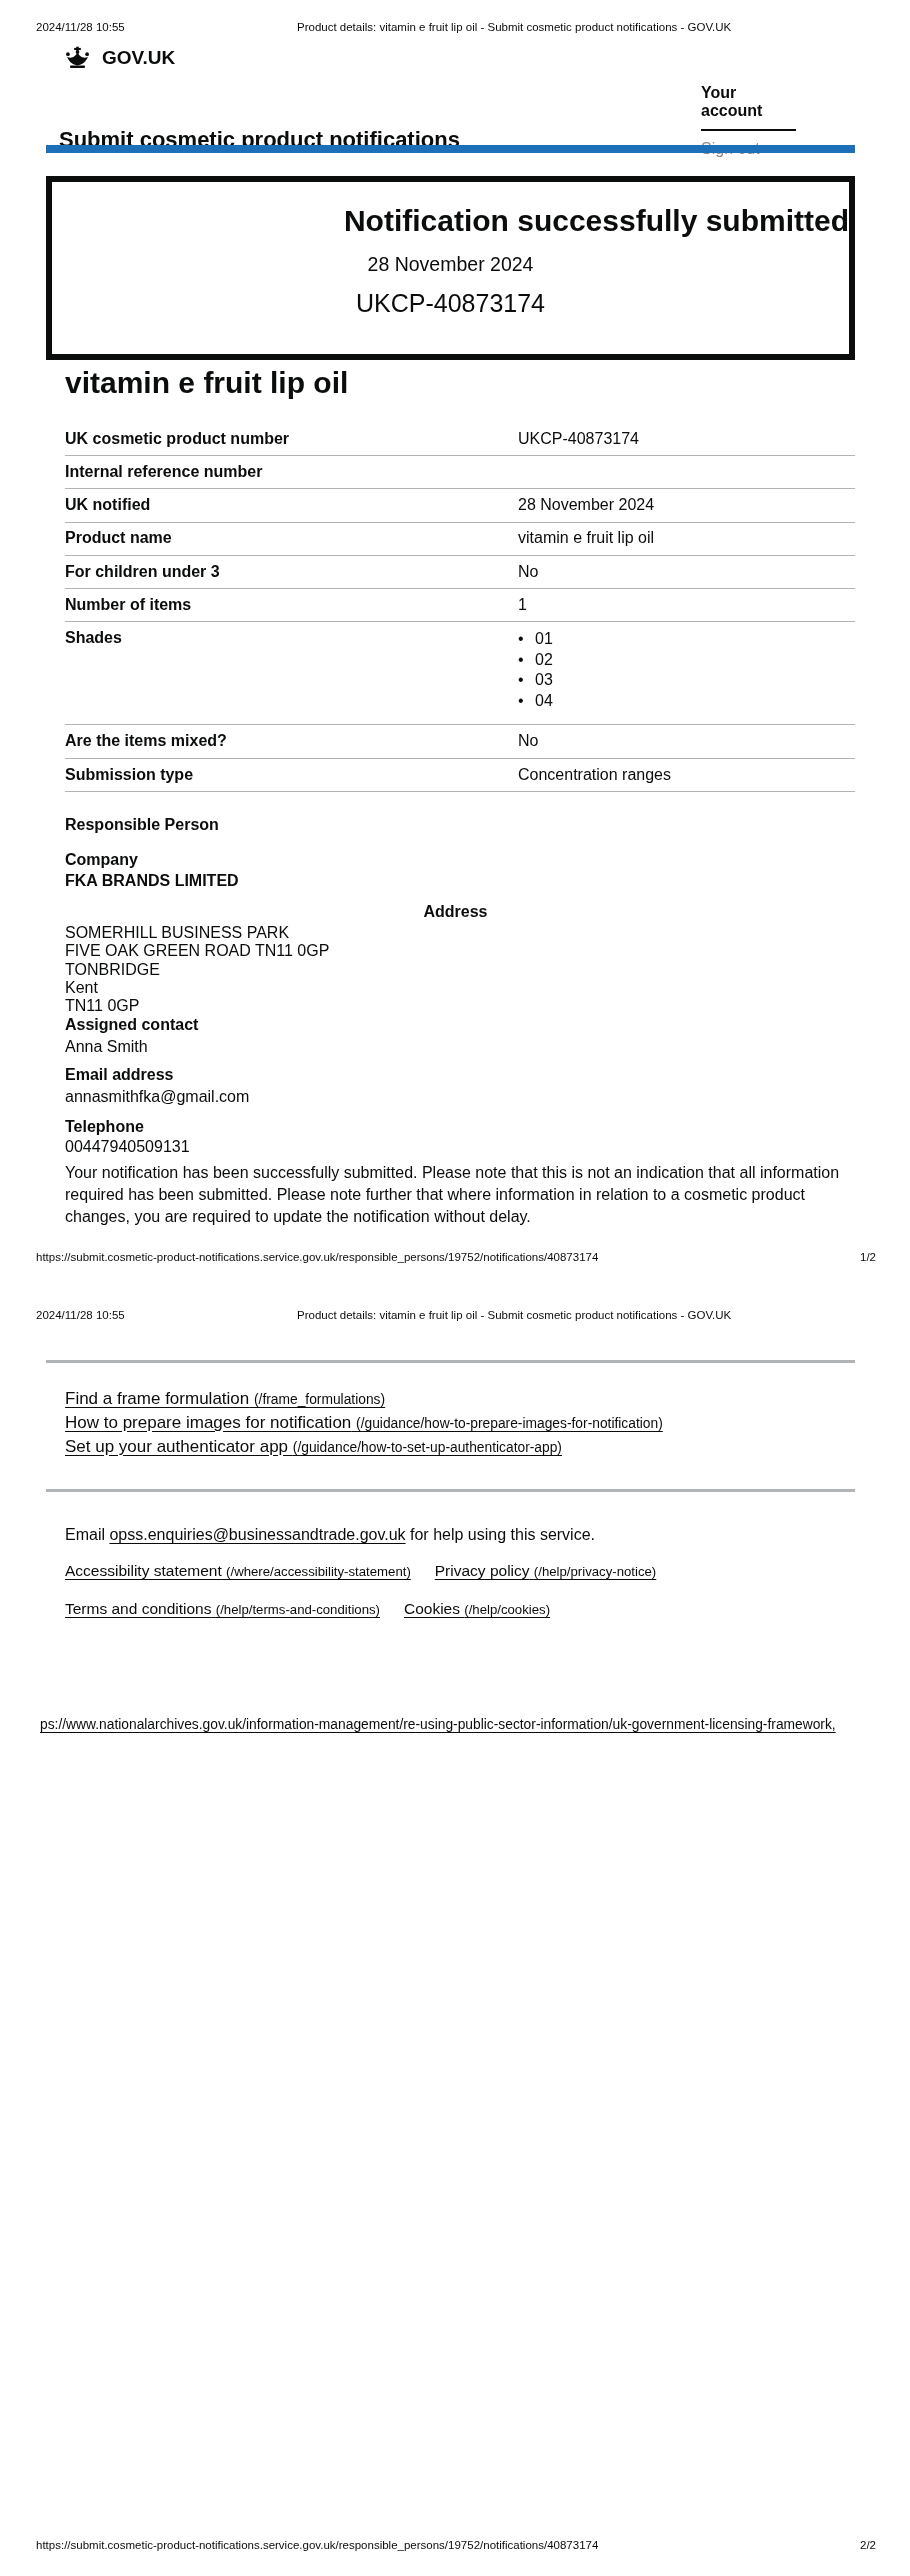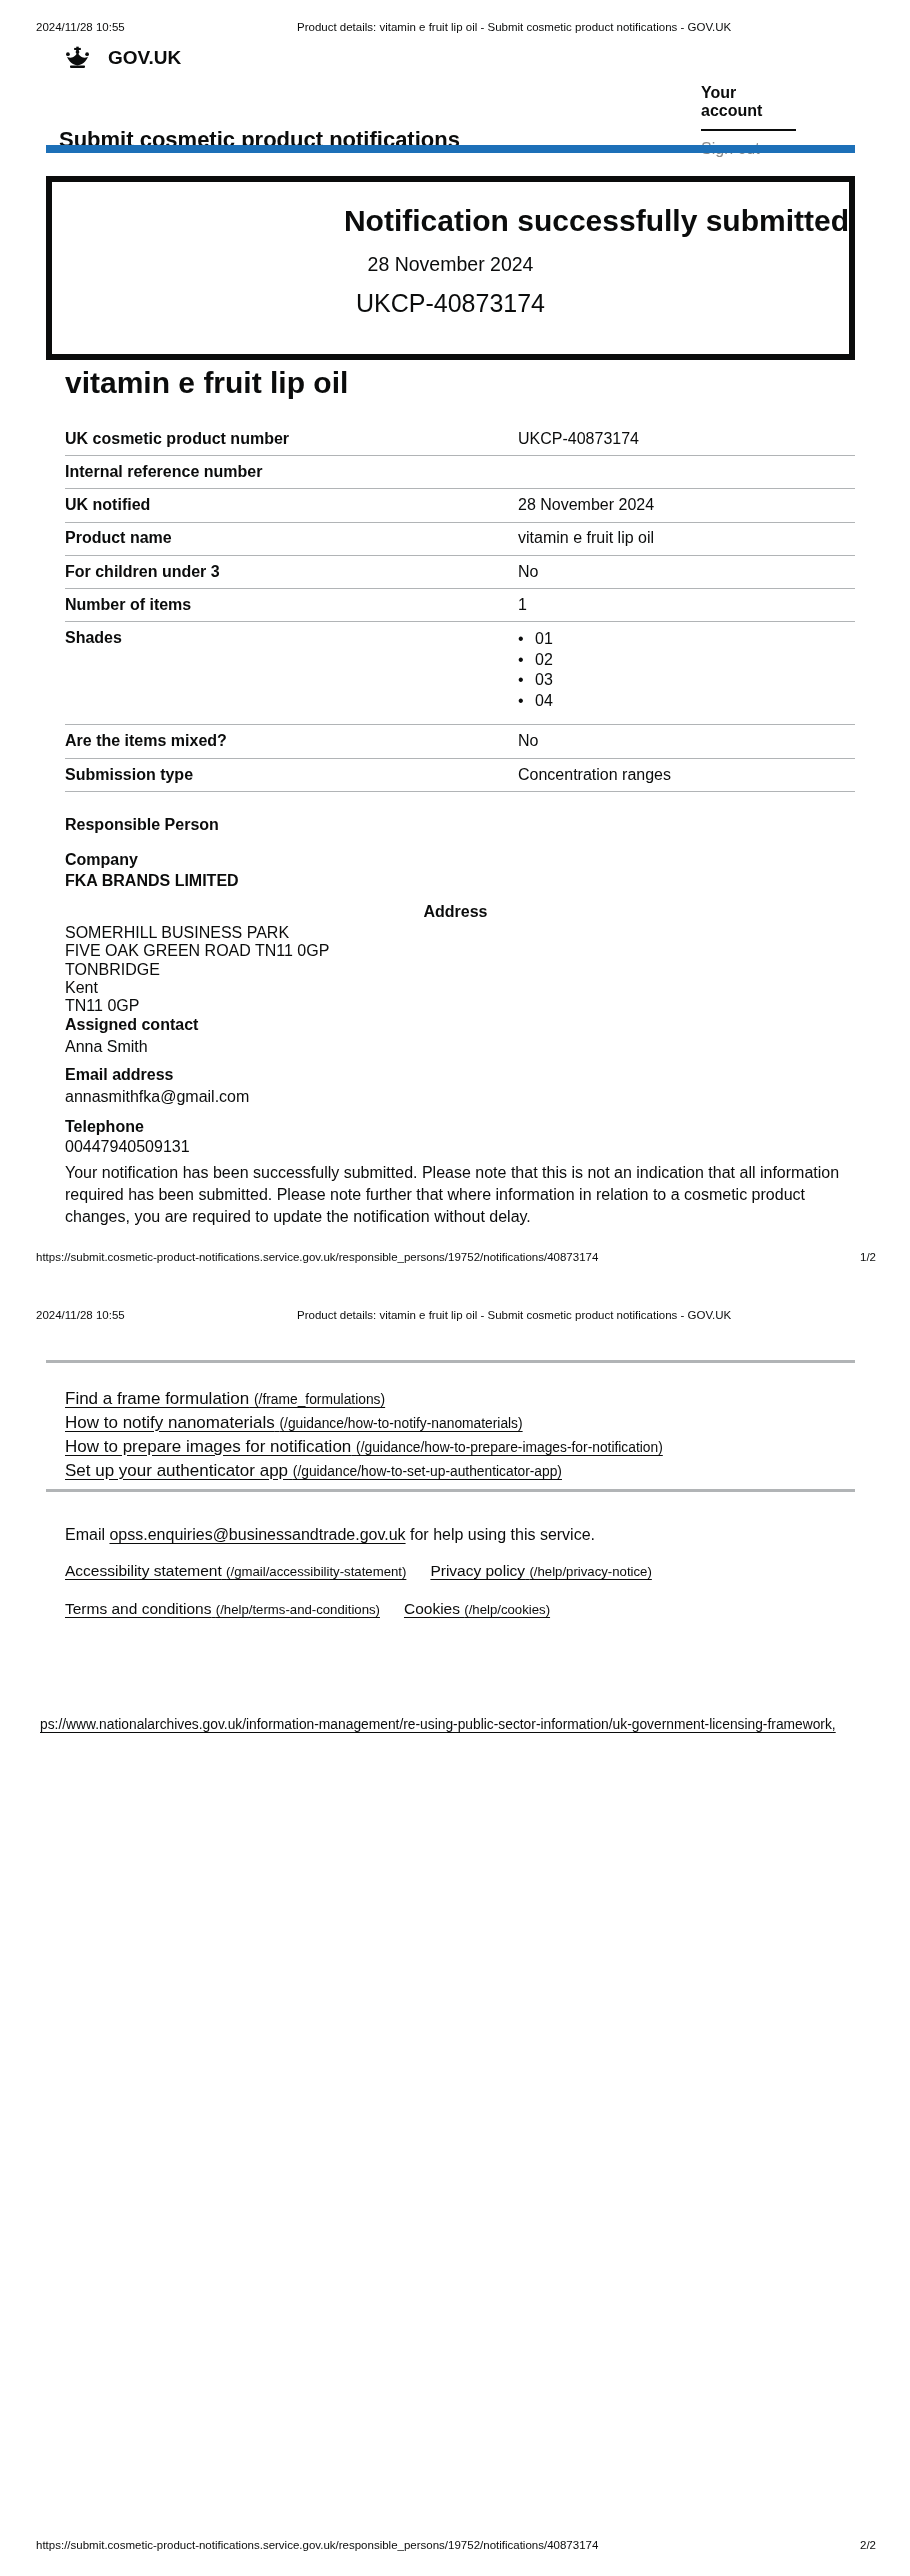--- a/index.html
+++ b/index.html
@@ -9,21 +9,21 @@
   #page1{top:0;} #page2{top:1288px;}
 
   
   .print-header{position:absolute;top:20.7px;left:36px;right:36px;height:15px;font-size:11.5px;color:#0b0c0c;}
   .print-header .ph-date{position:absolute;left:0;top:0;}
   .print-header .ph-title{position:absolute;left:261px;top:0;}
   .print-footer{position:absolute;top:1251px;left:36px;right:34px;font-size:11.5px;color:#0b0c0c;
                 display:flex;justify-content:space-between;}
 
   
-  .logo-row{position:absolute;top:46px;left:65px;display:flex;align-items:center;gap:18px;}
+  .logo-row{position:absolute;top:46px;left:65px;display:flex;align-items:center;gap:12px;}
   .logotype{font-size:19px;font-weight:bold;letter-spacing:0;}
   .service-row{position:absolute;top:79px;left:59px;right:55px;margin-top:48px;}
   .service-name{font-size:22px;font-weight:bold;}
   .account-box{position:absolute;top:84px;left:701px;width:95px;}
   .account-link{font-size:16px;font-weight:bold;display:block;padding-bottom:9.2px;border-bottom:2.3px solid #0b0c0c;}
   .signout-link{font-size:16px;color:#8b8b8b;display:block;margin-top:9.2px;}
 
   .blue-bar{position:absolute;top:145px;left:46px;width:809px;height:8px;}
 
   
@@ -209,36 +209,33 @@
       <span class="ph-title">Product details: vitamin e fruit lip oil - Submit cosmetic product notifications - GOV.UK</span>
     </div>
 
     <div class="divider d1"></div>
 
     <ul class="guidance">
       <li>
         <span class="linklike glink"><span>Find a frame formulation</span> <span class="url">(/frame_formulations)</span></span>
       </li>
       <li>
-        <span class="linklike glink"><span>How to notify nanomaterials</span> <span class="url">(/guidance/how-to-notify-nanomaterials)</span></span>
-      </li>
-      <li>
         <span class="linklike glink"><span>How to prepare images for notification</span> <span class="url">(/guidance/how-to-prepare-images-for-notification)</span></span>
       </li>
       <li>
         <span class="linklike glink"><span>Set up your authenticator app</span> <span class="url">(/guidance/how-to-set-up-authenticator-app)</span></span>
       </li>
     </ul>
 
     <div class="divider d2"></div>
 
     <div class="helpline"><span>Email </span><span class="linklike">opss.enquiries@businessandtrade.gov.uk</span><span> for help using this service.</span></div>
 
     <div class="flinks f1">
-      <span class="linklike flink"><span>Accessibility statement</span> <span class="url">(/gmail/accessibility-statement)</span></span>
+      <span class="linklike flink"><span>Accessibility statement</span> <span class="url">(/where/accessibility-statement)</span></span>
       <span class="linklike flink"><span>Privacy policy</span> <span class="url">(/help/privacy-notice)</span></span>
     </div>
     <div class="flinks f2">
       <span class="linklike flink"><span>Terms and conditions</span> <span class="url">(/help/terms-and-conditions)</span></span>
       <span class="linklike flink"><span>Cookies</span> <span class="url">(/help/cookies)</span></span>
     </div>
 
     <div class="license">
       <span class="linklike">ps://www.nationalarchives.gov.uk/information-management/re-using-public-sector-information/uk-government-licensing-framework,</span>
     </div>

